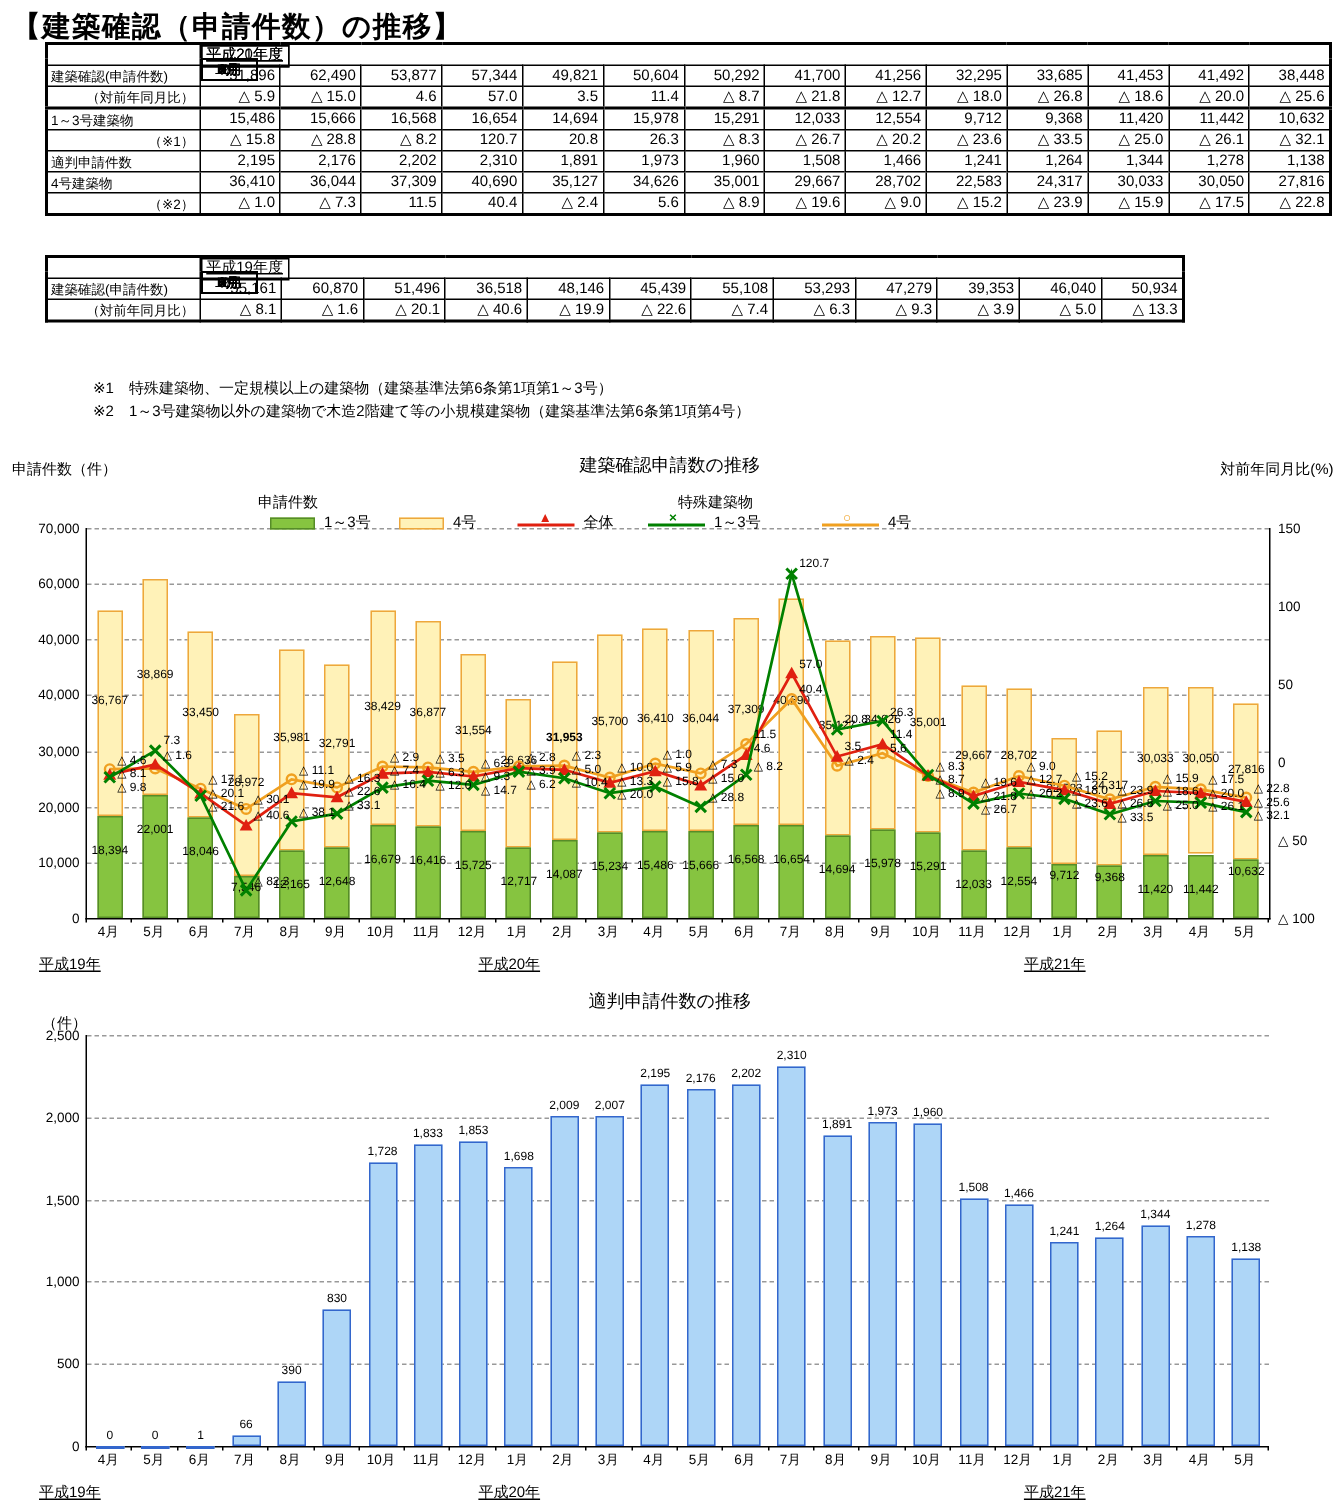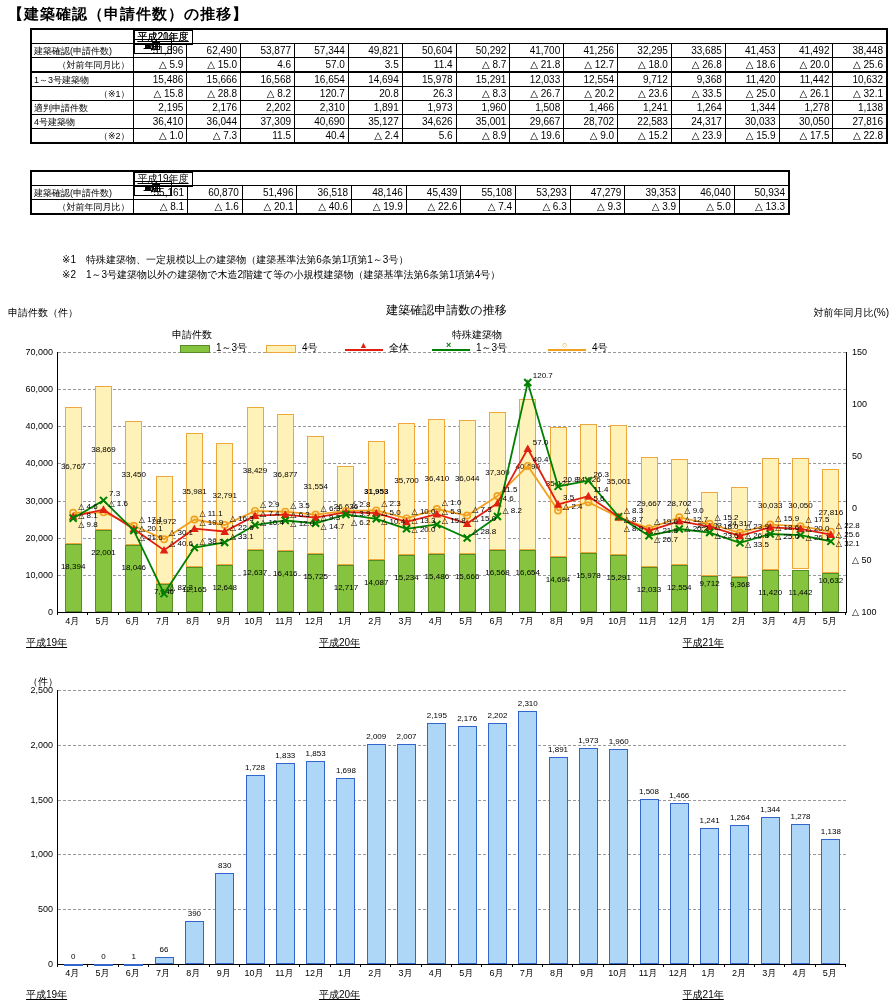--- a/index.html
+++ b/index.html
@@ -1,18 +1,18 @@
 <!DOCTYPE html>
 <html><head>
 <meta charset="utf-8">
 <style>
   html,body{margin:0;padding:0;background:#fff;}
   #page{position:relative;width:893px;height:1008px;background:#fff;overflow:hidden;
         font-family:"Liberation Sans","DejaVu Sans",sans-serif;color:#000;}
-  .ptitle{position:absolute;left:8px;top:5px;font-size:15px;font-weight:bold;letter-spacing:1px;}
+  .ptitle{position:absolute;left:8px;top:5px;font-size:19px;font-weight:bold;letter-spacing:1px;}
   table.tbl{border-collapse:collapse;table-layout:fixed;font-size:10px;position:absolute;border:2px solid #000;background:#fff;}
   #t1{left:30px;top:28px;width:858px;}
   #t2{left:30px;top:170px;width:760px;}
   .tbl td,.tbl th{border:1px solid #000;padding:0 3px;height:13px;line-height:12px;font-weight:normal;
         overflow:hidden;white-space:nowrap;}
   .tbl th.era{text-align:left;}
   .tbl th.mon{text-align:center;}
   .tbl td.lab{text-align:left;font-size:9px;padding-left:2px;}
   .tbl tr.sub td.lab{text-align:right;}
   .tbl td.num{text-align:right;}
@@ -320,21 +320,21 @@
         <div class="bar" style="left: 127.885px; top: 214.816px; width: 17px; height: 45.1843px; background: rgb(134, 196, 64); border: 1px solid rgb(86, 140, 40);"></div>
         <div class="blab" style="left: 110.385px; top: 134.994px;">35,981</div>
         <div class="blab" style="left: 110.385px; top: 232.816px;">12,165</div>
         <div class="bar" style="left: 158.192px; top: 91.2266px; width: 17px; height: 121.795px; background: rgb(255, 242, 184); border: 1px solid rgb(237, 167, 60);"></div>
         <div class="bar" style="left: 158.192px; top: 213.022px; width: 17px; height: 46.9783px; background: rgb(134, 196, 64); border: 1px solid rgb(86, 140, 40);"></div>
         <div class="blab" style="left: 140.692px; top: 139.124px;">32,791</div>
         <div class="blab" style="left: 140.692px; top: 231.022px;">12,648</div>
         <div class="bar" style="left: 188.5px; top: 55.3131px; width: 17px; height: 142.736px; background: rgb(255, 242, 184); border: 1px solid rgb(237, 167, 60);"></div>
         <div class="bar" style="left: 188.5px; top: 198.049px; width: 17px; height: 61.9506px; background: rgb(134, 196, 64); border: 1px solid rgb(86, 140, 40);"></div>
         <div class="blab" style="left: 171px; top: 113.681px;">38,429</div>
-        <div class="blab" style="left: 171px; top: 216.049px;">12,637</div>
+        <div class="blab" style="left: 171px; top: 216.049px;">16,679</div>
         <div class="bar" style="left: 218.808px; top: 62.0546px; width: 17px; height: 136.972px; background: rgb(255, 242, 184); border: 1px solid rgb(237, 167, 60);"></div>
         <div class="bar" style="left: 218.808px; top: 199.026px; width: 17px; height: 60.9737px; background: rgb(134, 196, 64); border: 1px solid rgb(86, 140, 40);"></div>
         <div class="blab" style="left: 201.308px; top: 117.54px;">36,877</div>
         <div class="blab" style="left: 201.308px; top: 217.026px;">16,416</div>
         <div class="bar" style="left: 249.115px; top: 84.3923px; width: 17px; height: 117.201px; background: rgb(255, 242, 184); border: 1px solid rgb(237, 167, 60);"></div>
         <div class="bar" style="left: 249.115px; top: 201.593px; width: 17px; height: 58.4071px; background: rgb(134, 196, 64); border: 1px solid rgb(86, 140, 40);"></div>
         <div class="blab" style="left: 231.615px; top: 129.993px;">31,554</div>
         <div class="blab" style="left: 231.615px; top: 219.593px;">15,725</div>
         <div class="bar" style="left: 279.423px; top: 113.832px; width: 17px; height: 98.9337px; background: rgb(255, 242, 184); border: 1px solid rgb(237, 167, 60);"></div>
         <div class="bar" style="left: 279.423px; top: 212.765px; width: 17px; height: 47.2346px; background: rgb(134, 196, 64); border: 1px solid rgb(86, 140, 40);"></div>
@@ -647,20 +647,21 @@
         <div class="lgtxt" style="left: 389px; top: 43px;">全体</div>
         <div class="lgline" style="left: 432px; top: 51px; width: 38px; border-top: 2px solid rgb(0, 128, 0);"></div>
         <div class="lgmk" style="left: 446px; top: 42px; color: rgb(0, 128, 0);">×</div>
         <div class="lgtxt" style="left: 476px; top: 43px;">1～3号</div>
         <div class="lgline" style="left: 548px; top: 51px; width: 38px; border-top: 2px solid rgb(240, 160, 32);"></div>
         <div class="lgmk" style="left: 562px; top: 42px; color: rgb(240, 160, 32);">○</div>
         <div class="lgtxt" style="left: 592px; top: 43px;">4号</div>
       </div>
     </div>
   <div id="chart2">
+      <div class="ctitle">適判申請件数の推移</div>
       <div class="axlab" style="left: 28px; top: 20px;">（件）</div>
       <div class="plot2">
         <div class="grid" style="top: 219.2px;"></div>
         <div class="grid" style="top: 164.4px;"></div>
         <div class="grid" style="top: 109.6px;"></div>
         <div class="grid" style="top: 54.8px;"></div>
         <div class="grid" style="top: 0px;"></div>
         <div class="bar" style="left: 5.65385px; top: 274px; width: 19px; height: 0px; background: rgb(174, 214, 247); border: 1px solid rgb(51, 102, 204);"></div>
         <div class="blab" style="left: -10.8462px; top: 262px;">0</div>
         <div class="bar" style="left: 35.9615px; top: 274px; width: 19px; height: 0px; background: rgb(174, 214, 247); border: 1px solid rgb(51, 102, 204);"></div>

